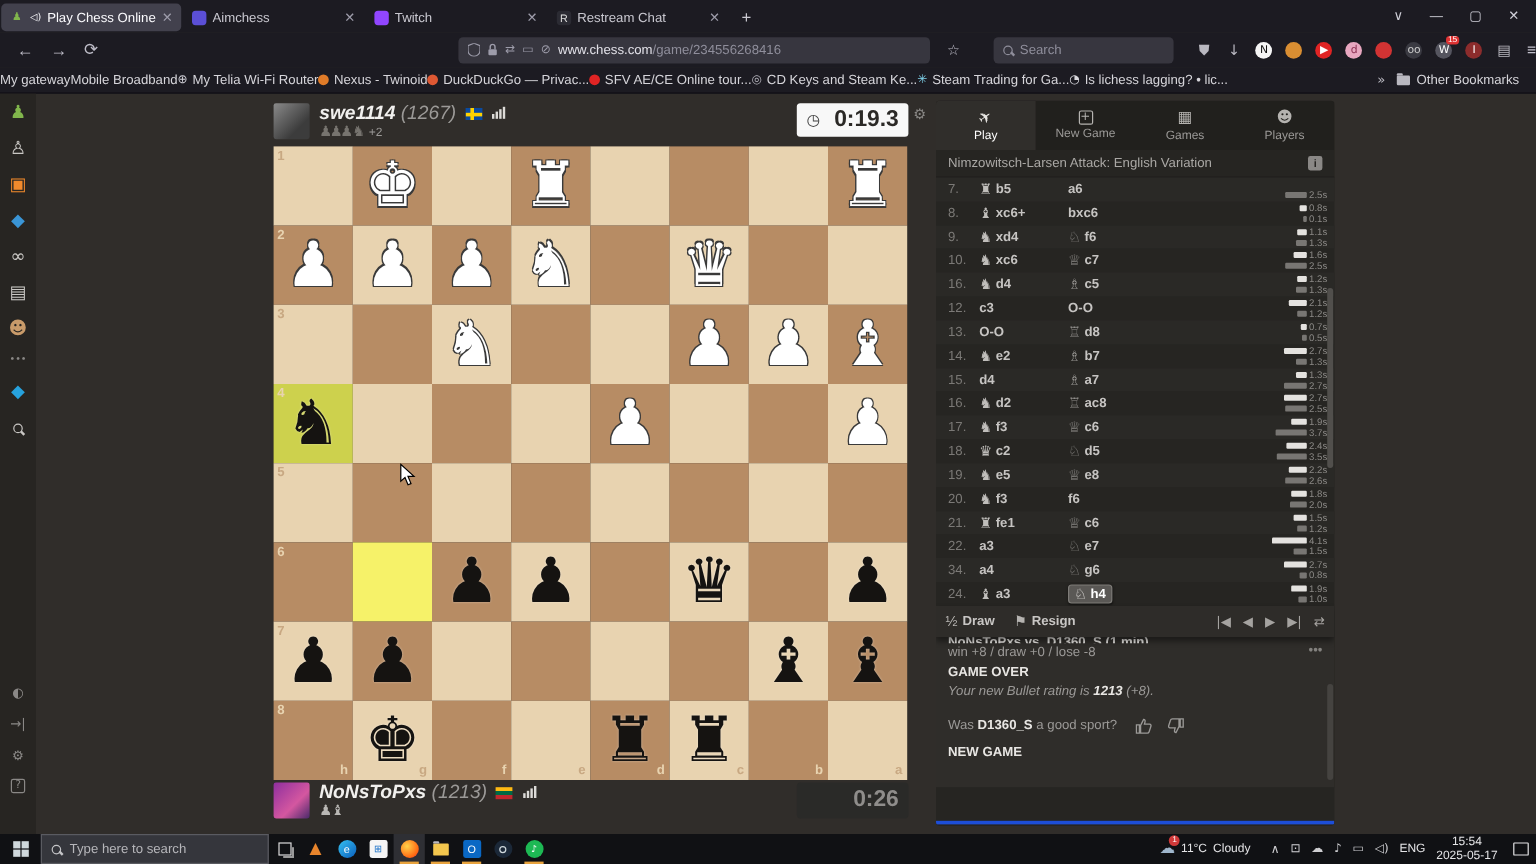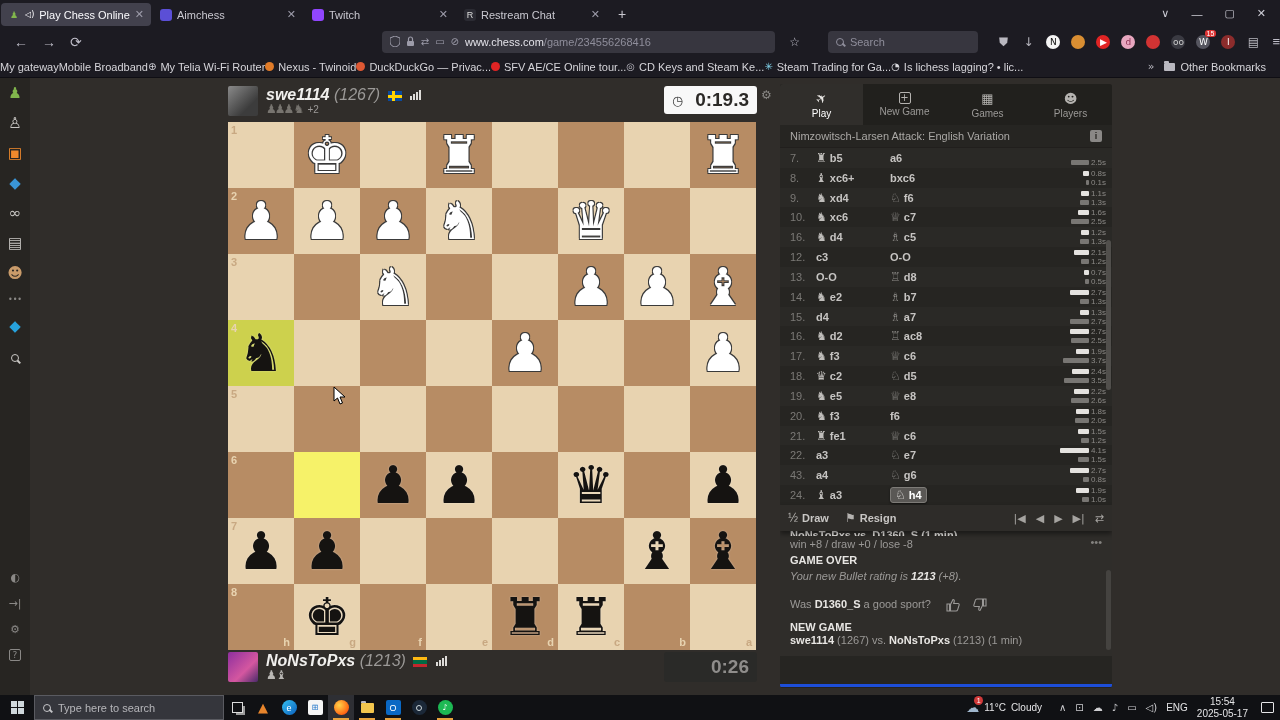--- a/index.html
+++ b/index.html
@@ -830,21 +830,21 @@
               <span class="bar bw" style="width: 29px;"></span>
               <span>4.1s</span>
             </div>
             <div class="tline">
               <span class="bar bb" style="width: 11px;"></span>
               <span>1.5s</span>
             </div>
           </span>
         </div>
         <div class="mrow">
-          <span class="mnum">43.</span>
+          <span class="mnum">34.</span>
           <span class="mcell mw">
             <span>a4</span>
           </span>
           <span class="mcell mb">
             <span class="mcell">
               <span class="fg2 g">♘</span>
               <span>g6</span>
             </span>
           </span>
           <span class="tbars">
@@ -910,21 +910,20 @@
       <div class="goline" style="top:67px;">
         <span>Was </span><span class="bw-t">D1360_S</span><span> a good sport?</span>
         <svg class="thumbsvg" style="margin-left:12px;" width="14" height="14" viewBox="0 0 14 14">
             <path d="M1 6 h2.5 v7 H1 Z M4.5 13 V6.5 L7 1.5 c1 0 1.5 .8 1.2 2 L7.7 5.5 H12 c1 0 1.4 .8 1.1 1.7 l-1.5 4.6 c-.2 .7 -.8 1.2 -1.6 1.2 Z" fill="none" stroke="#9b9997" stroke-width="1.1"></path>
           </svg>
         <svg class="thumbsvg" style="margin-left:10px;" width="14" height="14" viewBox="0 0 14 14">
             <path d="M13 8 h-2.5 V1 H13 Z M9.5 1 v6.5 L7 12.5 c-1 0 -1.5 -.8 -1.2 -2 l.5 -2 H2 c-1 0 -1.4 -.8 -1.1 -1.7 l1.5 -4.6 C2.6 1.5 3.2 1 4 1 Z" fill="none" stroke="#9b9997" stroke-width="1.1"></path>
           </svg>
       </div>
       <div class="goline bw-t" style="top:90px;font-size:11px;">NEW GAME</div>
-      <div class="goline" style="top:103px;"><span class="bw-t">swe1114</span><span> (1267) vs. </span><span class="bw-t">NoNsToPxs</span><span> (1213) (1 min)</span></div>
     </div>
 
     <div id="chatbar">
       <input id="chatinput" placeholder="Send a message..." style="">
       <span class="g" style="color:#84827f;font-size:13px;">☺</span>
     </div>
 
     <div class="sbthumb" style="top:156px;height:150px;"></div>
     <div class="sbthumb" style="top:486px;height:80px;background:#454340;"></div>
   </div>

